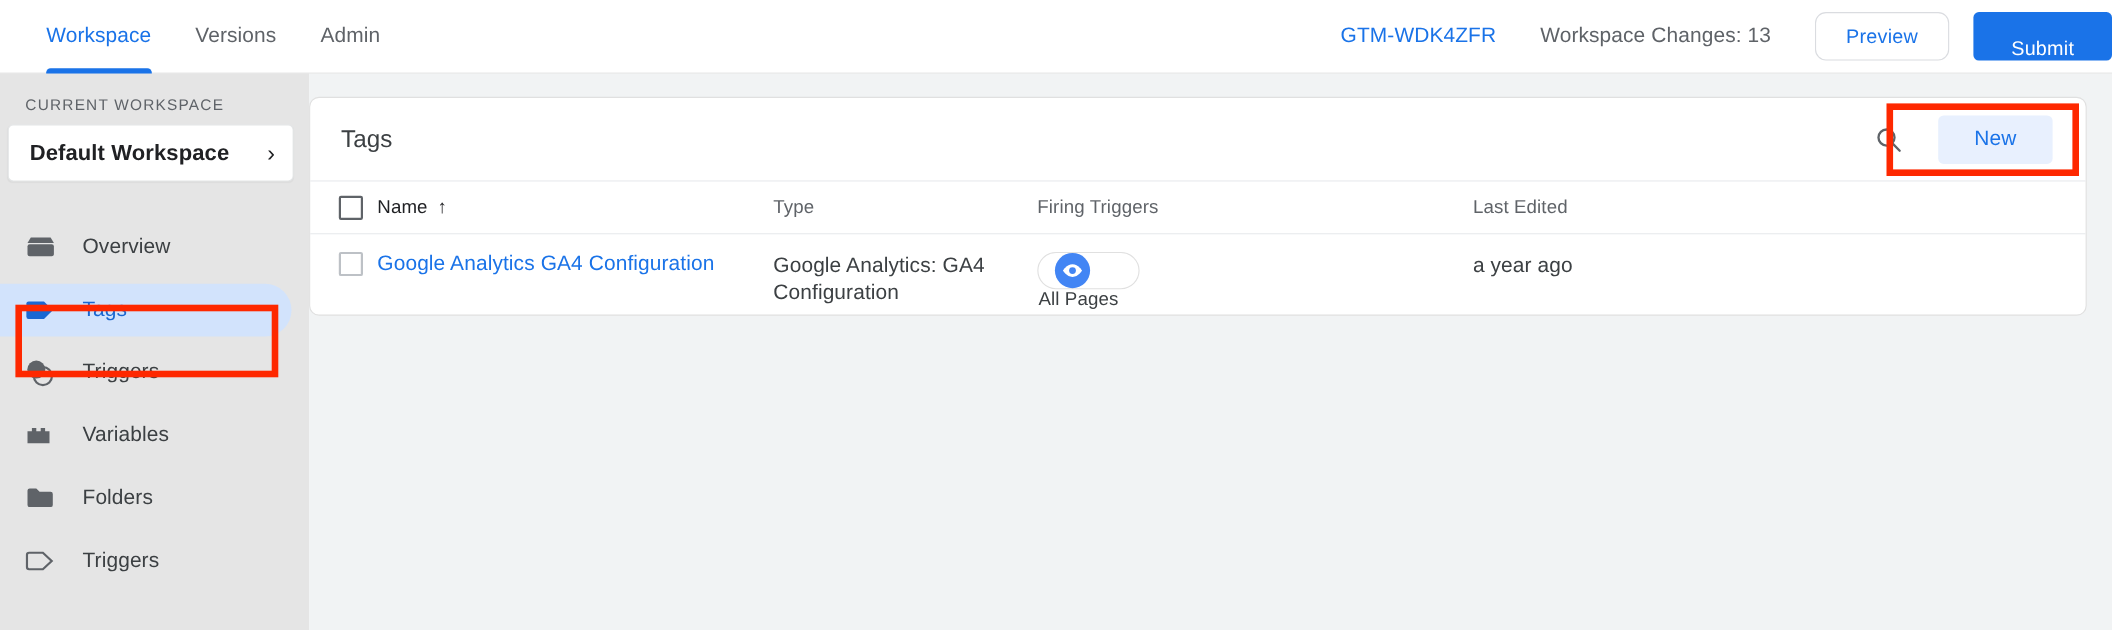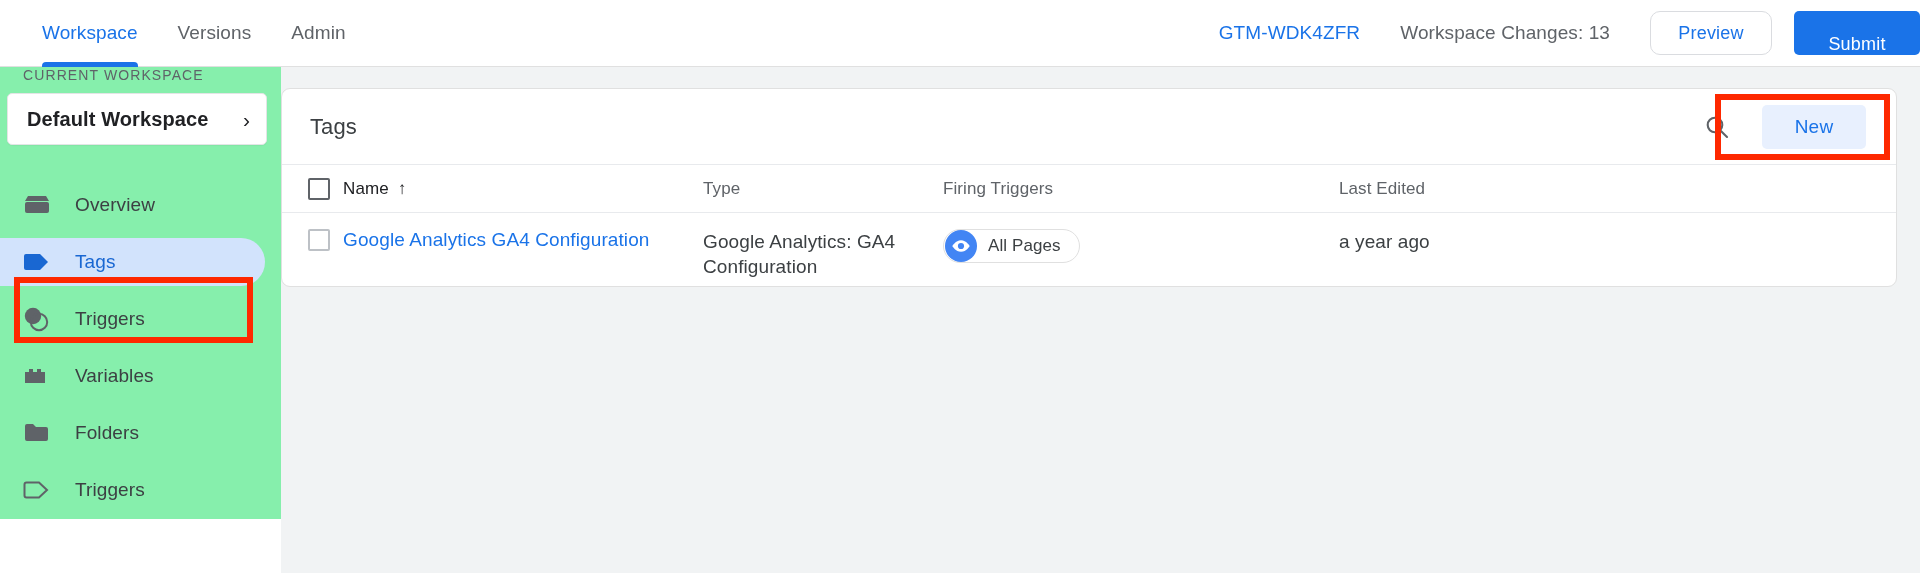--- a/index.html
+++ b/index.html
@@ -45,22 +45,23 @@
   }
   .btn-submit {
     min-width: 126px; height: 44px; border: none; border-radius: 5px;
     background: #1a73e8; color: #fff; font-size: 18px; font-family: inherit;
     display: flex; align-items: flex-end; justify-content: center; cursor: pointer;
     letter-spacing: .2px;
   }
 
   
   .sidebar {
-    position: absolute; left: 0; top: 67px; width: 281px; height: 452px;
-    background: #86efac;
+    position: absolute; left: 0; top: 67px; width: 281px; height: 506px;
+    background: #e5e5e5;
+    padding-top: 20px;
   }
   .sidebar-label {
     font-size: 14px; color: #5f6368; letter-spacing: 1.1px;
     padding-left: 23px; margin-bottom: 10px;
   }
   .ws-selector {
     margin: 0 14px 0 7px; height: 52px; background: #fff;
     border: 1px solid #e3e5e6; border-radius: 5px;
     display: flex; align-items: center; padding: 0 16px 0 19px;
     cursor: pointer; box-shadow: 0 1px 1px rgba(0,0,0,.04);
@@ -123,21 +124,21 @@
   .sort-arrow { margin-left: 9px; font-size: 17px; color: #202124; }
   .checkbox {
     width: 22px; height: 22px; border: 2px solid #5f6368; border-radius: 2px; background: #fff;
     cursor: pointer;
   }
   .checkbox.light { border-color: #bdc1c6; }
   .tag-link { font-size: 19px; color: #1a73e8; cursor: pointer; letter-spacing: .1px; }
   .cell-txt { font-size: 19px; color: #3c4043; line-height: 25px; letter-spacing: .1px; }
   .trigger-chip {
     display: inline-flex; align-items: center; height: 34px; border: 1px solid #e0e0e0;
-    border-radius: 18px; padding-right: 18px; background: #fff;
+    border-radius: 18px; padding-right: 18px; background: #fff; flex-direction: column;
   }
   .trigger-chip .eye {
     width: 32px; height: 32px; border-radius: 50%; background: #4285f4;
     display: flex; align-items: center; justify-content: center; margin: 0 11px 0 1px; flex: none;
   }
   .trigger-chip .chip-txt { font-size: 17px; color: #3c4043; letter-spacing: .1px; }
 
   
   .hl { position: absolute; border: 6px solid #fe2800; pointer-events: none; }
   #hl-tags { left: 14px; top: 277px; width: 239px; height: 66px; }

